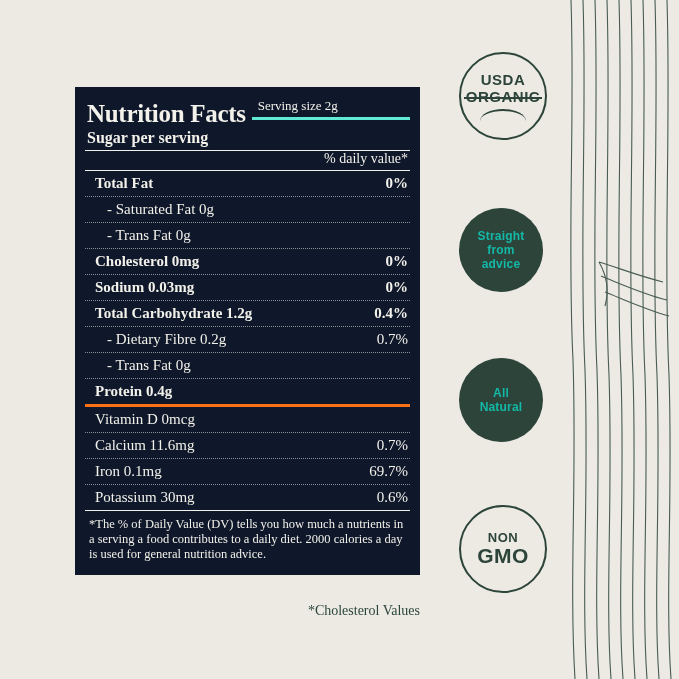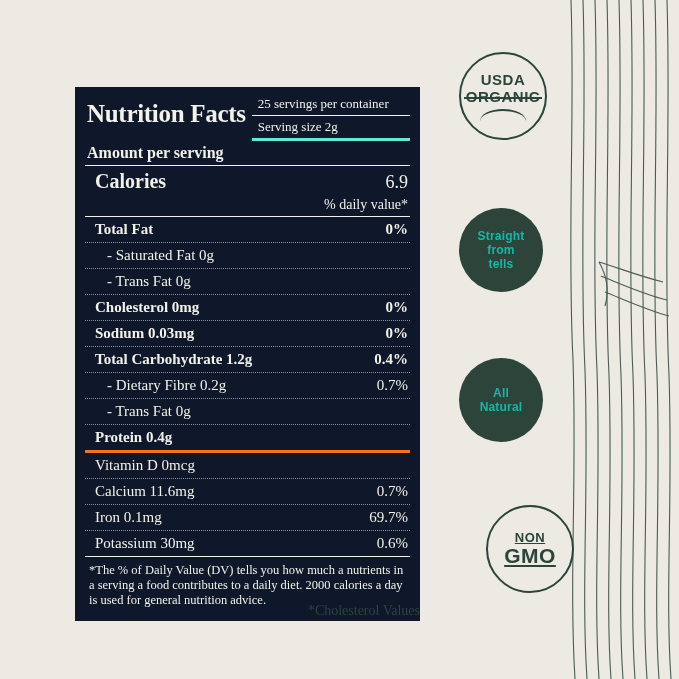--- a/index.html
+++ b/index.html
@@ -150,21 +150,21 @@
     border: 2.5px solid #2c443a;
     color: #2c443a;
   }
   .badge-solid {
     background: #2c443a;
     color: #14b8a6;
   }
   #badge-usda { left: 459px; top: 52px; }
   #badge-straight { left: 459px; top: 208px; }
   #badge-natural { left: 459px; top: 358px; }
-  #badge-nongmo { left: 486px; top: 505px; text-decoration: underline; }
+  #badge-nongmo { left: 459px; top: 505px; }
 
   .badge .l1 { font-size: 15px; letter-spacing: 0.5px; }
   .badge .l2 { font-size: 15px; letter-spacing: 0.5px; }
   .badge.small-text .l1, .badge.small-text .l2 { font-size: 12px; letter-spacing: 0.2px; }
   .badge .strike {
     position: relative;
   }
   .badge .strike::after {
     content: "";
     position: absolute;
@@ -206,31 +206,26 @@
     </g>
   </svg>
 </div>
 
 <div class="panel">
   <div class="panel-inner">
 
     <div class="hdr-row">
       <div class="nf-title">Nutrition Facts</div>
       <div class="hdr-right">
-        <div class="servings">25 servings per container</div>
         <div class="serving-size">Serving size 2g</div>
       </div>
     </div>
 
-    <div class="amount-row">Amount per serving</div>
-
-    <div class="row calories">
-      <span class="lbl">Calories</span>
-      <span class="val">6.9</span>
-    </div>
+    <div class="amount-row">Sugar per serving</div>
+
 
     <div class="dv-row">
       <span>% daily value*</span>
     </div>
 
     <div class="row bold">
       <span class="lbl">Total Fat</span>
       <span class="val">0%</span>
     </div>
     <div class="row indent">
@@ -291,21 +286,21 @@
 
 <div class="badge badge-outline" id="badge-usda">
   <div class="l1">USDA</div>
   <div class="l2 strike">ORGANIC</div>
   <span class="arc"></span>
 </div>
 
 <div class="badge badge-solid small-text" id="badge-straight">
   <div class="l1">Straight</div>
   <div class="l1">from</div>
-  <div class="l1">tells</div>
+  <div class="l1">advice</div>
 </div>
 
 <div class="badge badge-solid small-text" id="badge-natural">
   <div class="l1">All</div>
   <div class="l2">Natural</div>
 </div>
 
 <div class="badge badge-outline" id="badge-nongmo">
   <div class="nongmo-l1">NON</div>
   <div class="nongmo-l2">GMO</div>

